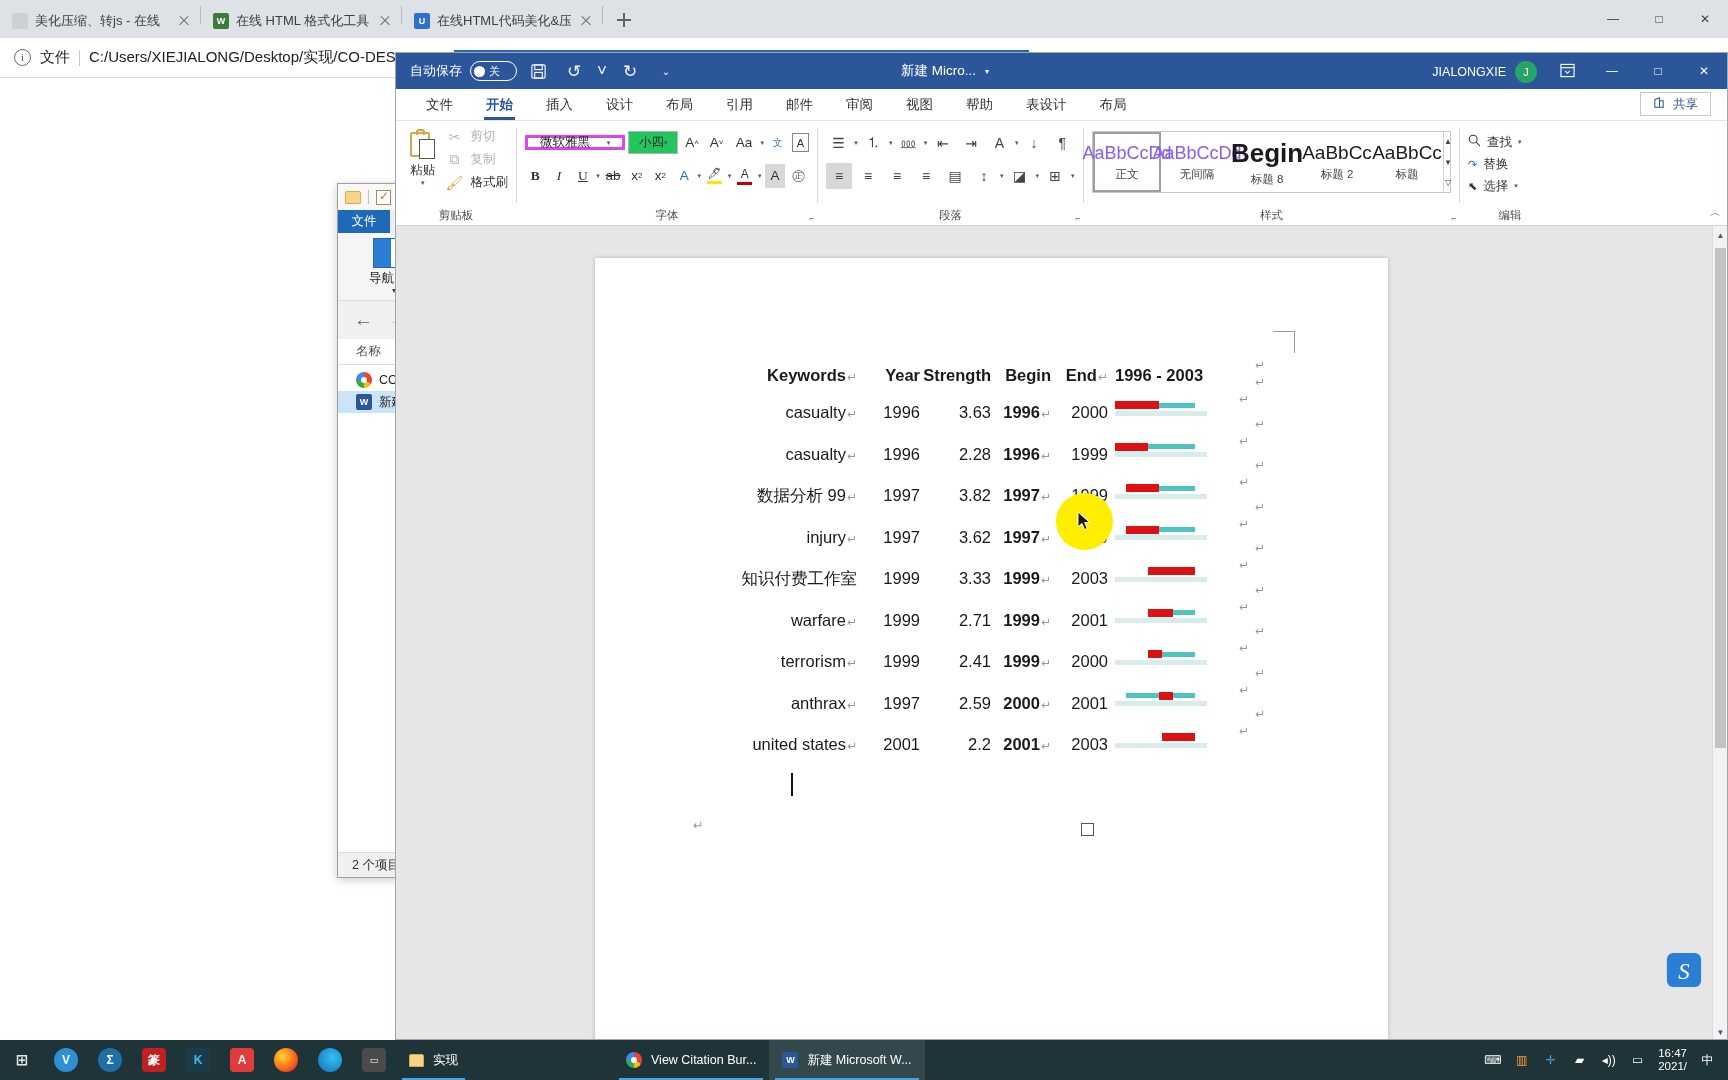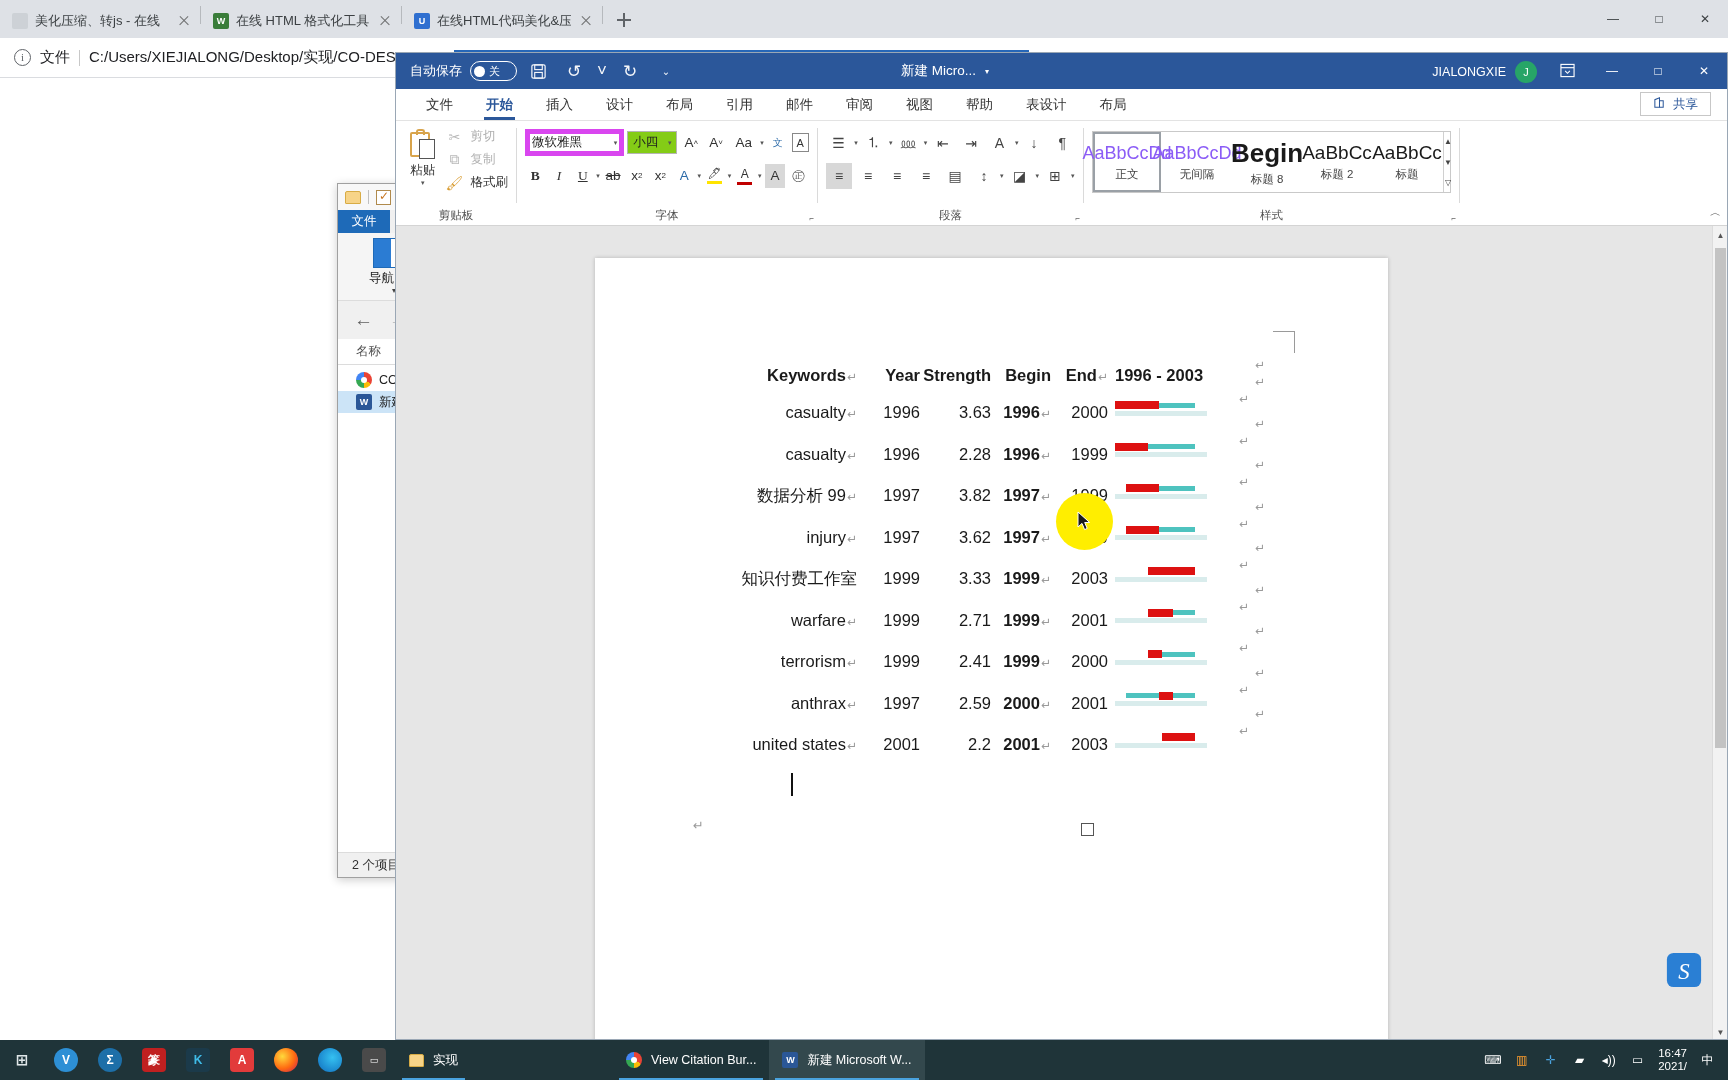--- a/index.html
+++ b/index.html
@@ -164,26 +164,26 @@
   .caret { font-size:7px; color:#555; }
   #paste-btn { width:56px; text-align:center; padding-top:5px; }
   #paste-ico { width:30px; height:32px; margin:0 auto; position:relative; }
   #paste-ico .board { position:absolute; left:2px; top:2px; width:20px; height:25px;
                       border:2px solid #d8a44c; border-radius:2px; background:#fff; }
   #paste-ico .clip { position:absolute; left:8px; top:-1px; width:9px; height:6px;
                      border:2px solid #d8a44c; border-bottom:none; border-radius:3px 3px 0 0; }
   #paste-ico .page { position:absolute; left:11px; top:9px; width:16px; height:20px;
                      border:1.5px solid #555; background:#fff; }
   #fontbox {
-    width:108px; height:27px; border:5px solid #d946ef; background:#fff; display:flex; align-items:center;
-    padding:0 2px; font-size:12.5px; justify-content:space-between;
+    width:108px; height:15px; border:3px solid #d946ef; background:#fff; display:flex; align-items:center;
+    padding:0 12px; font-size:12.5px; justify-content:space-between;
   }
   #sizebox {
-    width:54px; height:23px; border:1px solid #b5b5b5; background:#84cc16; display:flex; align-items:center;
-    padding:0 5px; font-size:12.5px; justify-content:space-between;
+    width:54px; height:23px; border:1px solid #b5b5b5; background:#22c55e; display:flex; align-items:center;
+    padding:0 5px; font-size:12.5px; justify-content:center;
   }
   .fbtn { width:24px; height:24px; display:flex; align-items:center; justify-content:center; font-size:13.5px; color:#333; }
   .fbtn.bold { font-weight:bold; font-family:"Liberation Serif",serif; }
   .fbtn.ital { font-style:italic; font-family:"Liberation Serif",serif; }
   .fbtn.und { text-decoration:underline; font-family:"Liberation Serif",serif; }
   .fbtn.strike { text-decoration:line-through; }
   .fbtn.boxed { border:1px solid #888; width:19px; height:19px; font-size:11px; }
   .colorbar { width:15px; height:3px; margin-top:1px; }
   .stack { display:flex; flex-direction:column; align-items:center; }
 
@@ -560,20 +560,42 @@
           <span class="ssbtn">▲</span>
           <span class="ssbtn">▼</span>
           <span class="ssbtn">▽</span>
         </div>
       </div>
       <div class="glabel">样式</div>
       <span style="position:absolute;right:3px;bottom:3px;font-size:8px;color:#666">⌐</span>
     </div>
     <div class="rsep"></div>
 
+    <div class="rgroup" id="edit-group">
+      <div class="erow" style="margin-top:6px">
+        <span>
+          <svg width="13" height="13" viewBox="0 0 14 14">
+              <circle cx="5.6" cy="5.6" r="4.2" fill="none" stroke="#333" stroke-width="1.1"></circle>
+              <path d="M8.8 8.8 L12.8 12.8" stroke="#333" stroke-width="1.1"></path>
+            </svg>
+        </span>
+        <span>查找</span>
+        <span class="caret">▾</span>
+      </div>
+      <div class="erow">
+        <span style="font-size:11px;color:#2b6aa8">↷</span>
+        <span>替换</span>
+      </div>
+      <div class="erow">
+        <span style="font-size:11px">⬉</span>
+        <span>选择</span>
+        <span class="caret">▾</span>
+      </div>
+      <div class="glabel">编辑</div>
+    </div>
 
     <span id="ribbon-collapse">︿</span>
   </div>
 
   <div id="doc-canvas">
     <div id="page">
       <div id="page-corner-tr"></div>
 
       <div id="burst-table">
 

